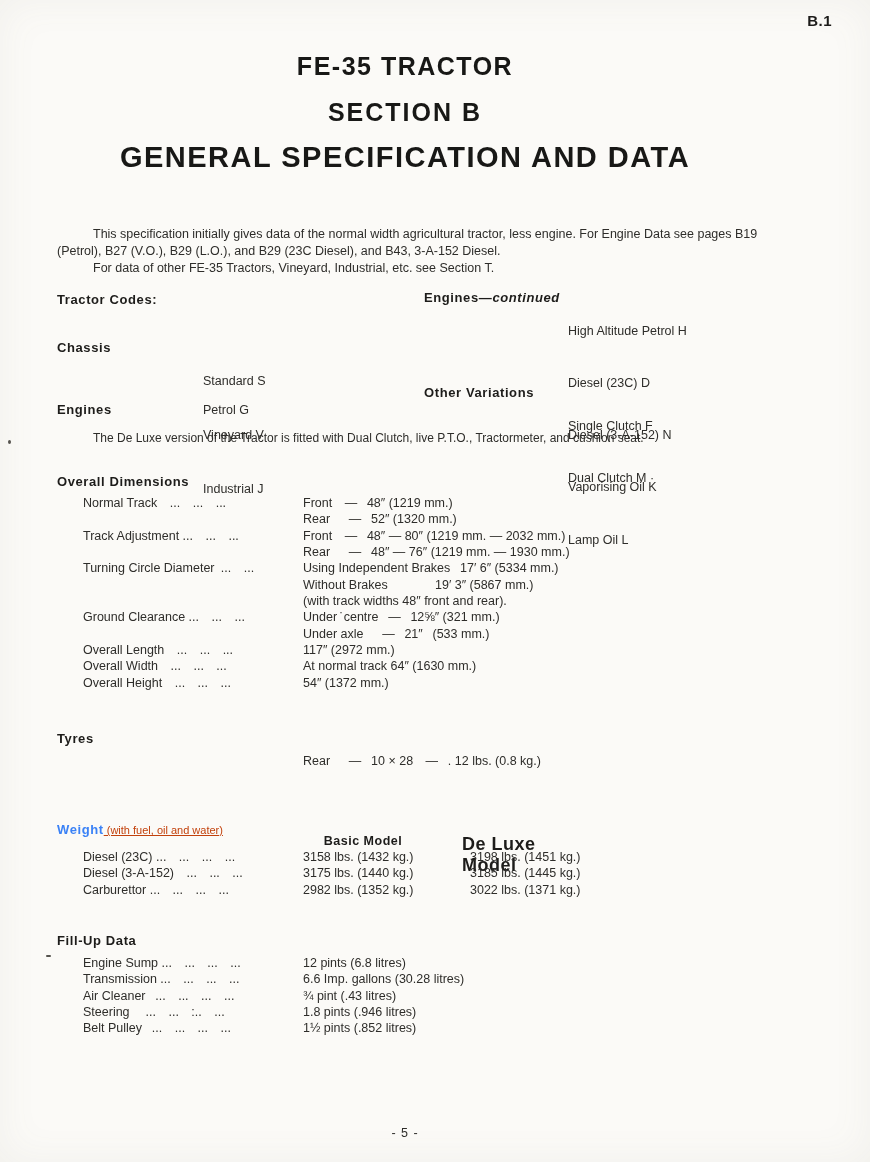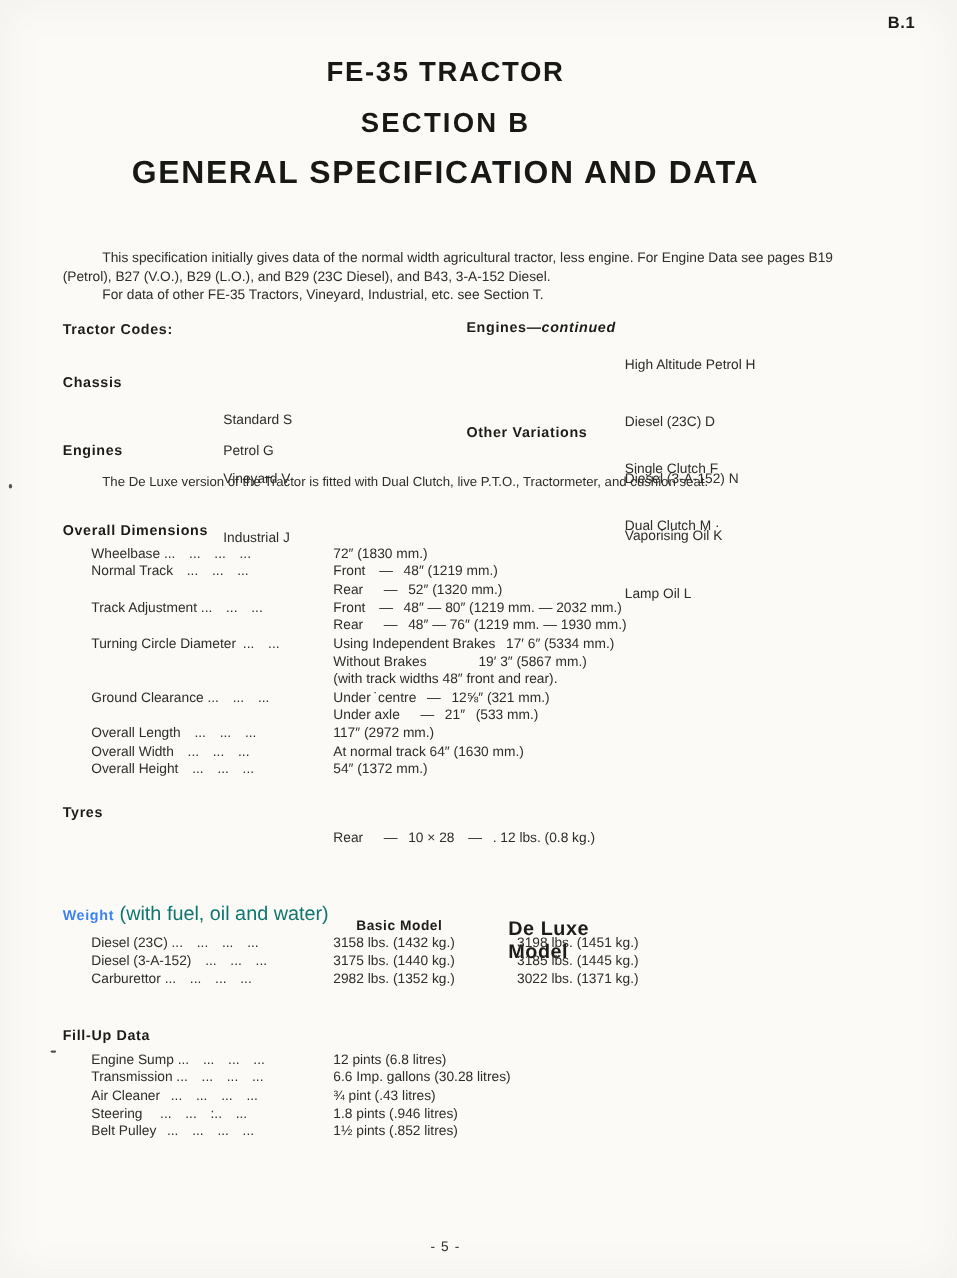--- a/index.html
+++ b/index.html
@@ -36,21 +36,21 @@
   .deluxe{position:absolute;left:470px;top:0;white-space:pre;}
   
   .sec-head-abs{left:57px;}
   #deluxe-note{top:431px;left:57px;width:760px;font-size:12px;}
   #dims-head{top:474px;}
   #dims-rows{top:496px;left:0;width:870px;}
   #tyres-head{top:731px;}
   #tyres-rows{top:754px;left:0;width:870px;}
   #weight-head{top:820px;font-weight:400;}
   #weight-head .wb{font-weight:700;font-size:13px;letter-spacing:0.6px;color:#3b82f6;margin-top:32px;}
-  #weight-head .wr{font-size:18px;color:#0f766e;}
+  #weight-head .wr{font-size:11px;color:#c2410c;text-decoration:underline;}
   #weight-cols{top:834px;left:0;width:870px;height:16px;}
   #weight-cols .col1{position:absolute;left:300px;width:126px;text-align:center;font-weight:700;font-size:12.5px;letter-spacing:0.5px;color:#1d1c1a;}
   #weight-cols .col2{position:absolute;left:462px;width:130px;font-weight:700;font-size:18px;letter-spacing:0.5px;color:#1d1c1a;}
   #weight-rows{top:850px;left:0;width:870px;}
   #fillup-head{top:933px;}
   #fillup-rows{top:956px;left:0;width:870px;}
   #pagenum{top:1126px;left:0;width:810px;text-align:center;font-size:12.5px;letter-spacing:1px;}
   
   .speck{position:absolute;background:#55534e;border-radius:50%;}
   #speck1{left:8px;top:440px;width:3px;height:4px;}
@@ -103,21 +103,20 @@
     <div class="abs code-val-tight" style="left:568px;top:95px;">
       <div>Single Clutch F</div>
       <div>Dual Clutch M ·</div>
     </div>
   </div>
 
   <div id="deluxe-note" class="abs indent">The De Luxe version of the Tractor is fitted with Dual Clutch, live P.T.O., Tractormeter, and cushion seat.</div>
 
   <div id="dims-head" class="abs sec-h sec-head-abs">Overall Dimensions</div>
   <div id="dims-rows" class="abs">
-    <div class="line"><span class="lab">Wheelbase ... ... ... ...</span><span class="val">72″ (1830 mm.)</span></div>
     <div class="line"><span class="lab">Normal Track ... ... ...</span><span class="val">Front —  48″ (1219 mm.)</span></div>
     <div class="line"><span class="val">Rear  —  52″ (1320 mm.)</span></div>
     <div class="line"><span class="lab">Track Adjustment ... ... ...</span><span class="val">Front —  48″ — 80″ (1219 mm. — 2032 mm.)</span></div>
     <div class="line"><span class="val">Rear  —  48″ — 76″ (1219 mm. — 1930 mm.)</span></div>
     <div class="line"><span class="lab">Turning Circle Diameter ... ...</span><span class="val">Using Independent Brakes  17′ 6″ (5334 mm.)</span></div>
     <div class="line"><span class="val">Without Brakes     19′ 3″ (5867 mm.)</span></div>
     <div class="line"><span class="val">(with track widths 48″ front and rear).</span></div>
     <div class="line"><span class="lab">Ground Clearance ... ... ...</span><span class="val">Under ˙centre  —  12⅝″ (321 mm.)</span></div>
     <div class="line"><span class="val">Under axle  —  21″  (533 mm.)</span></div>
     <div class="line"><span class="lab">Overall Length ... ... ...</span><span class="val">117″ (2972 mm.)</span></div>

